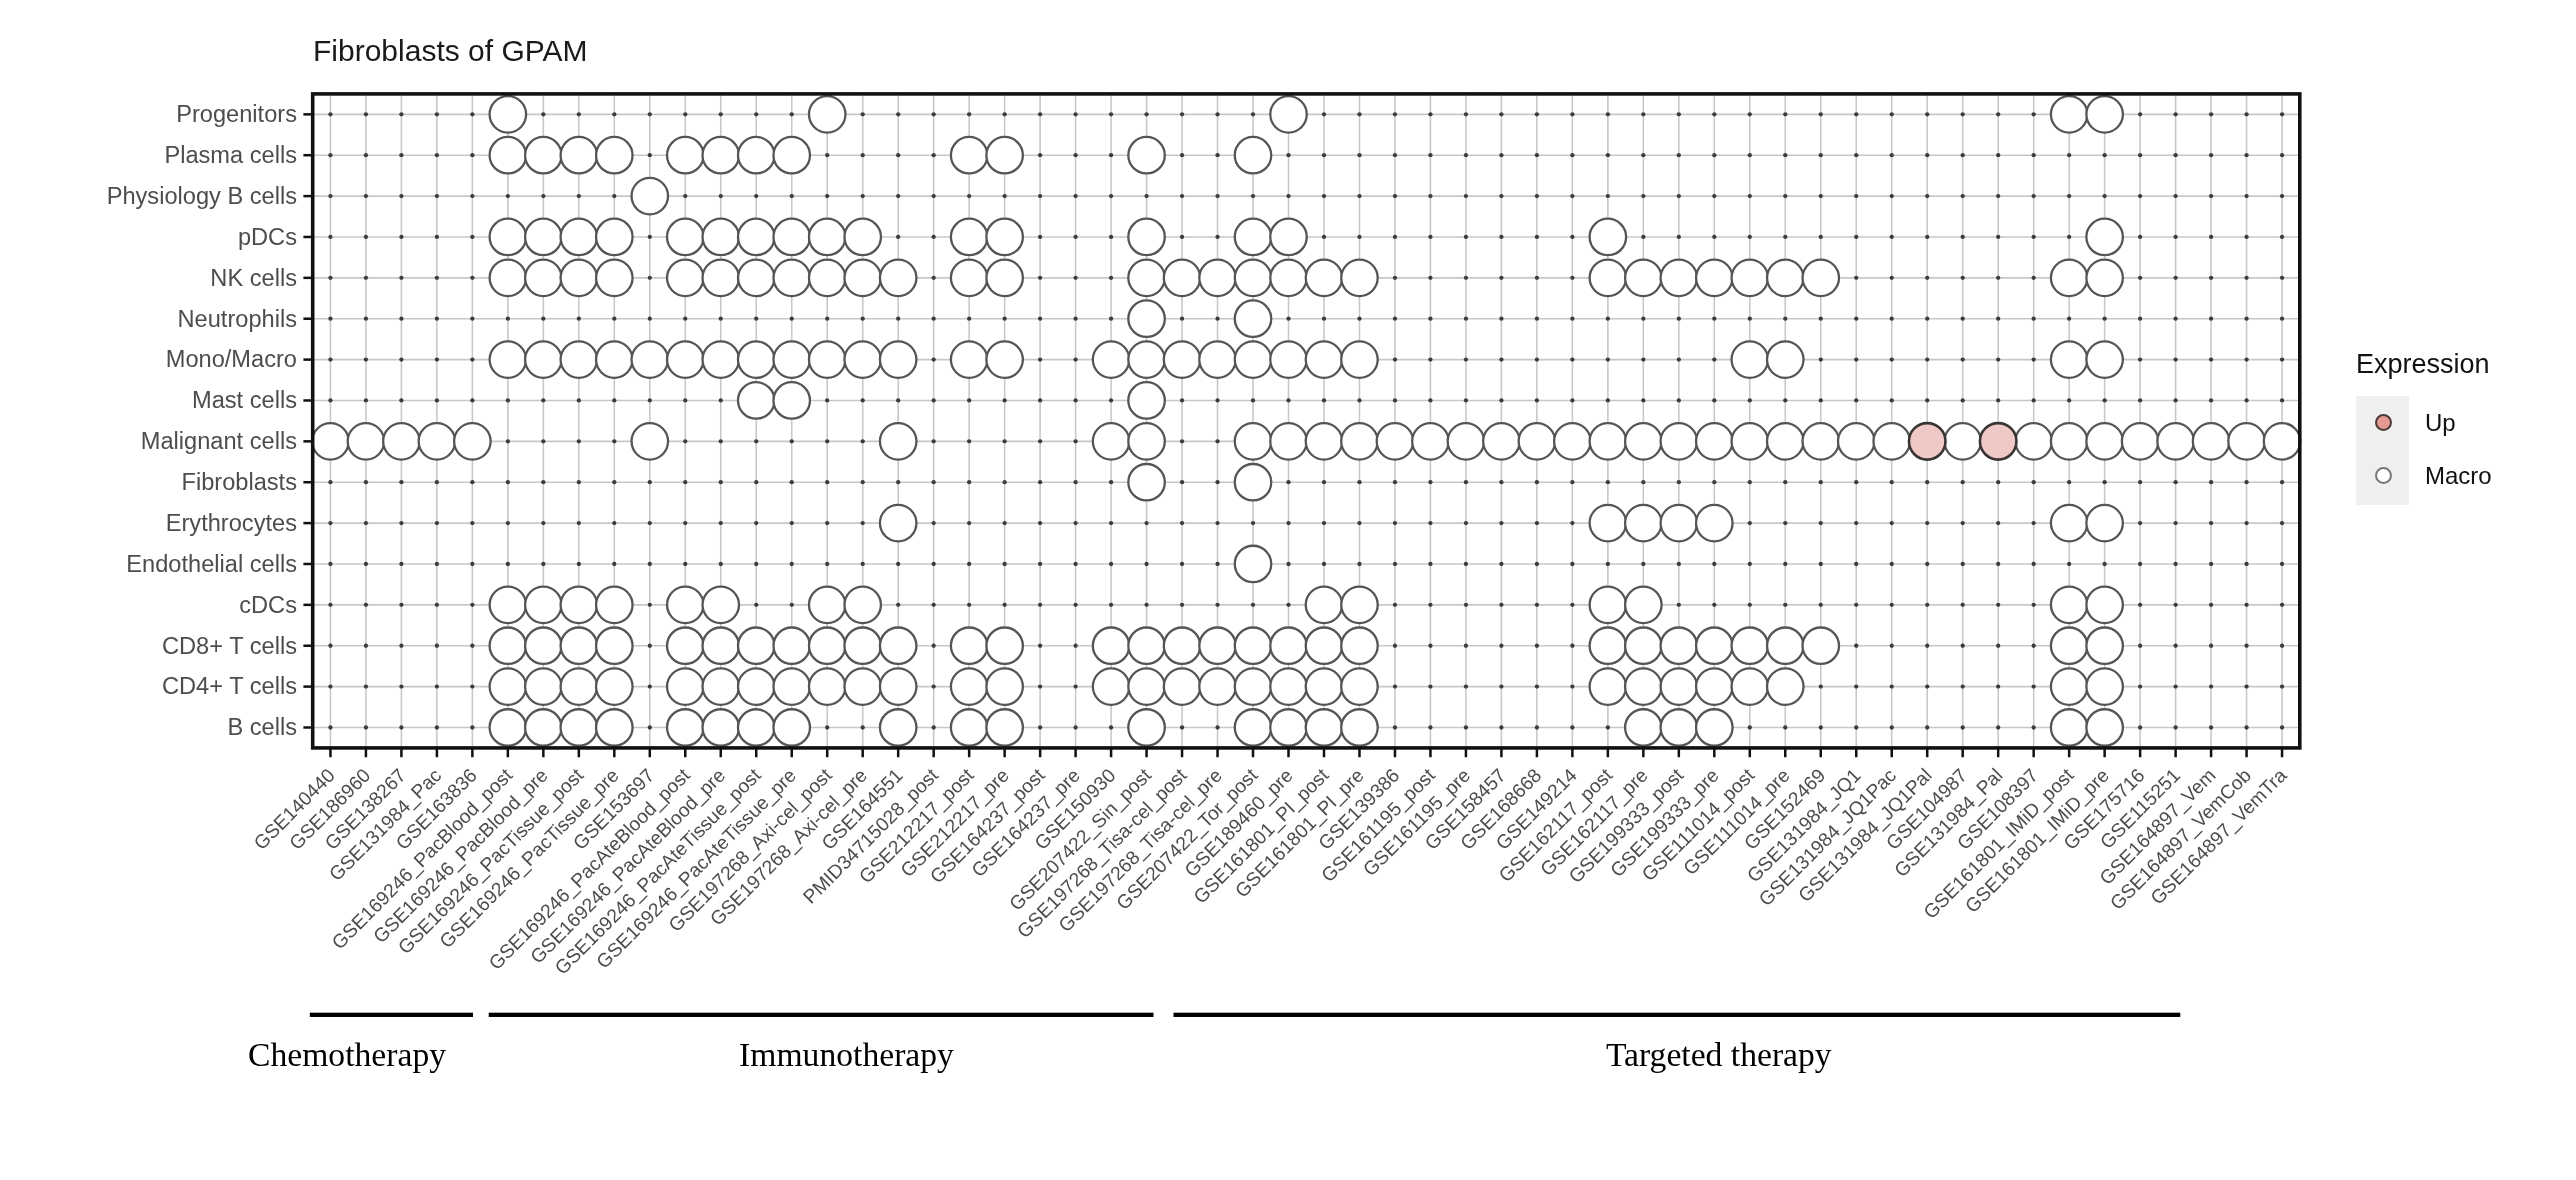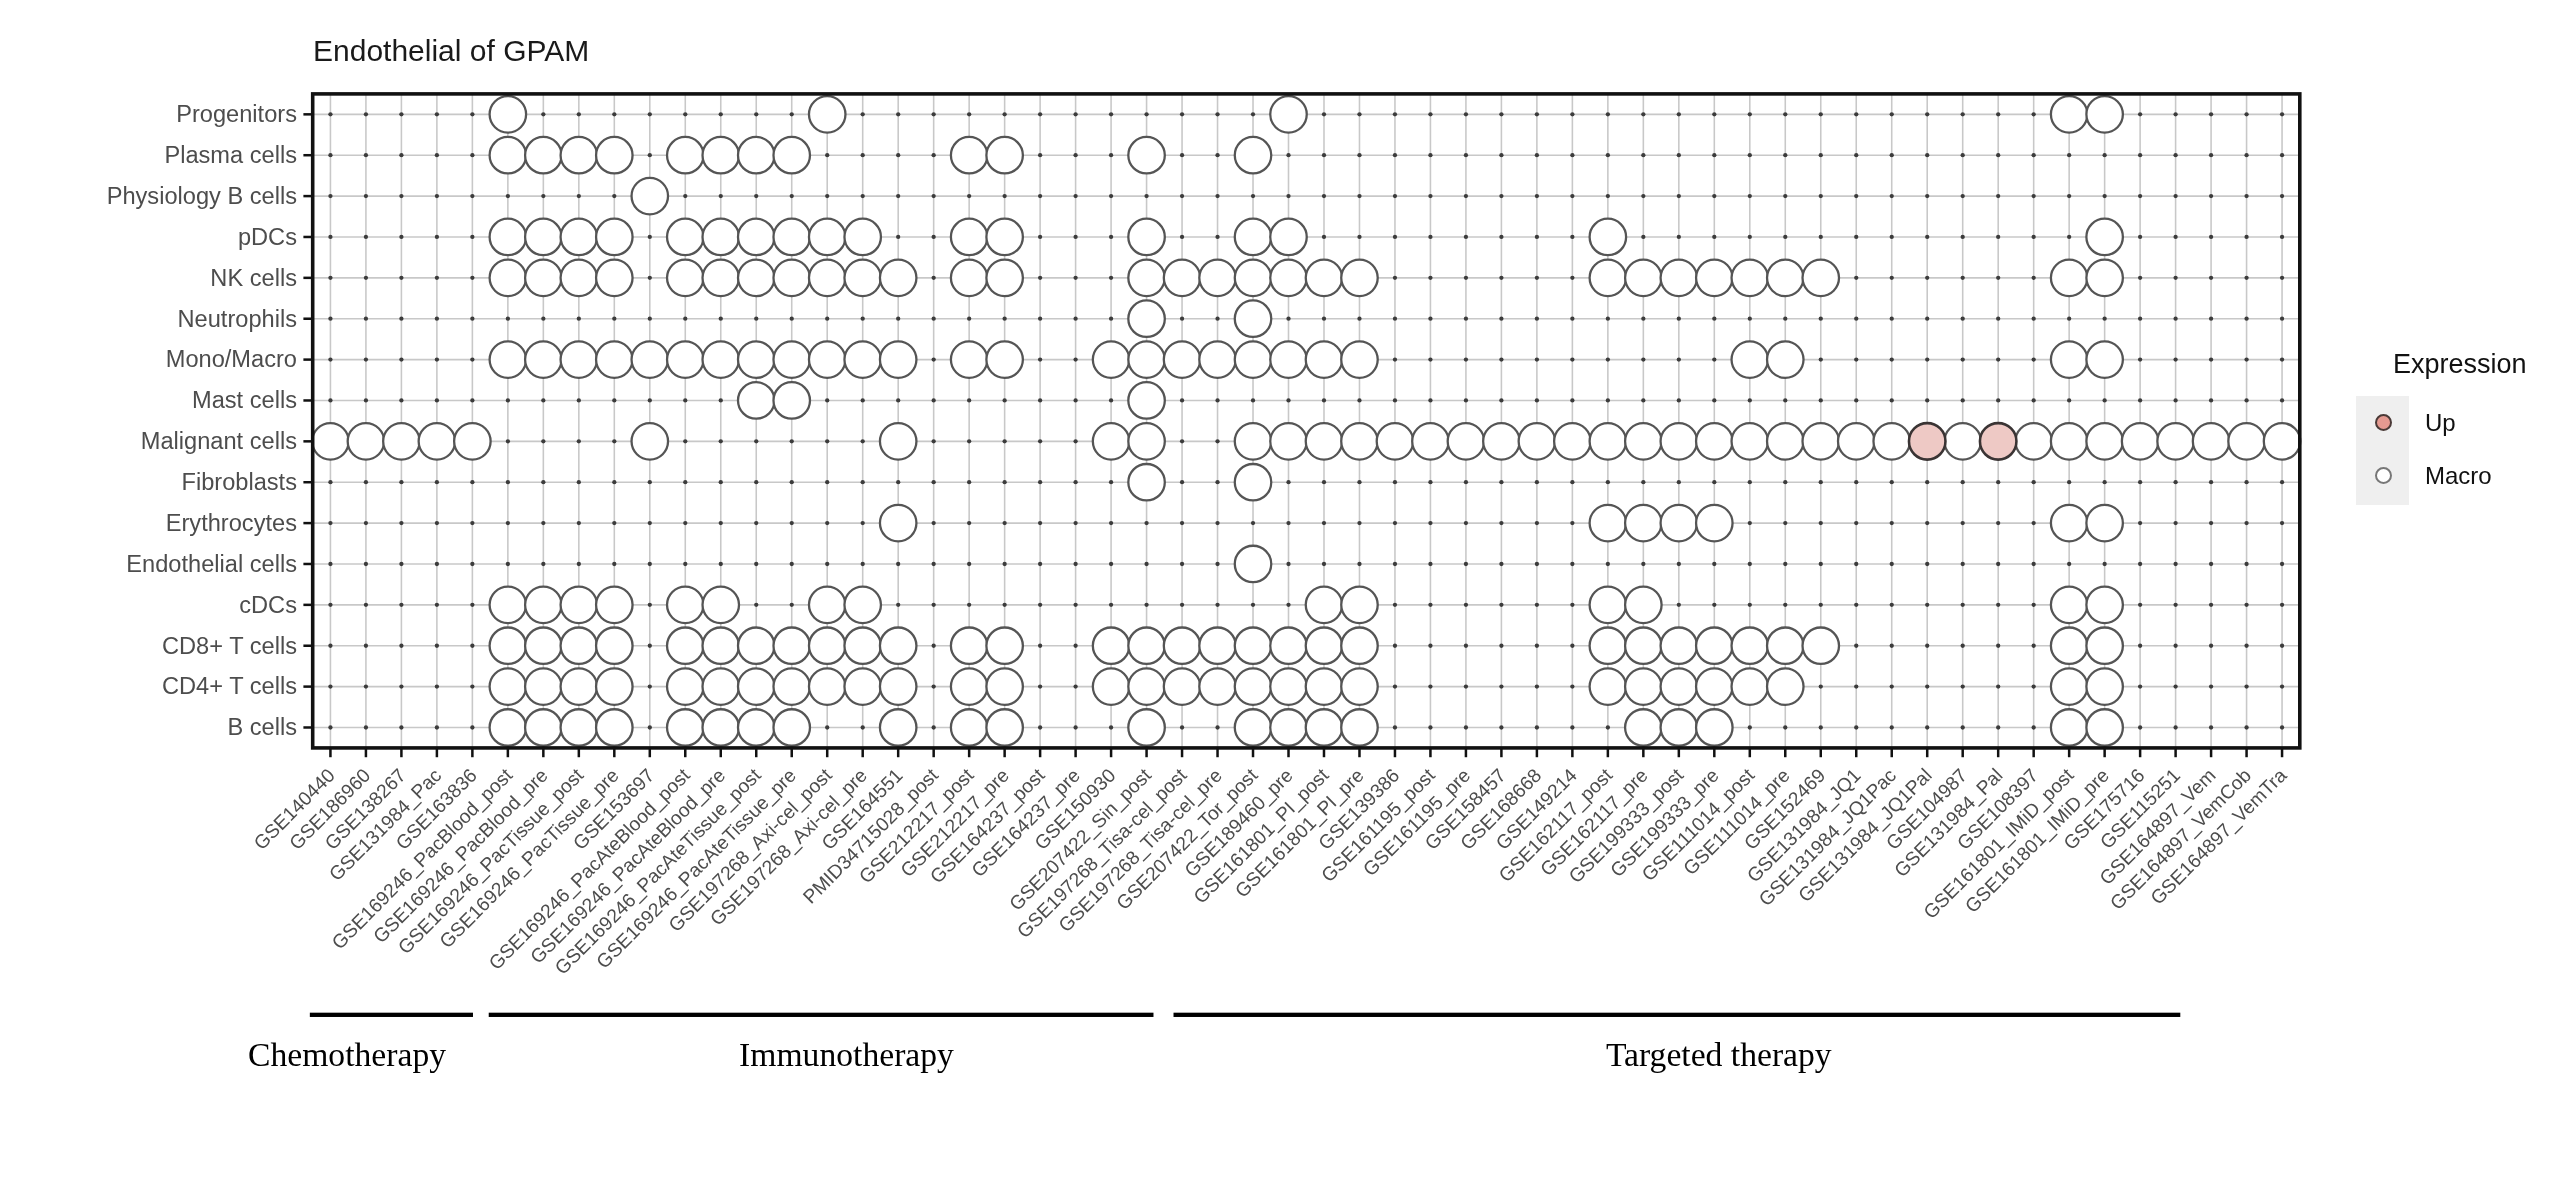--- a/index.html
+++ b/index.html
@@ -1,32 +1,32 @@
 <!DOCTYPE html>
 <html style="font-size:11.4px"><head>
 <meta charset="utf-8">
 <style>
   html,body{margin:0;padding:0;background:#ffffff;}
   #stage{position:relative;width:2576px;height:1181px;background:#ffffff;overflow:hidden;
          font-family:"Liberation Sans","DejaVu Sans",sans-serif;}
   #chart-title{position:absolute;left:313px;top:34px;font-size:30px;color:#1a1a1a;}
   #legend{position:absolute;left:2356px;top:349px;}
-  #legend-title{font-size:27px;color:#111;margin-bottom:18.6px;margin-left:37px;}
+  #legend-title{font-size:27px;color:#111;margin-bottom:18.6px;}
   .key-box{position:absolute;left:0;top:47px;width:53px;height:109px;background:#efefef;}
   .key-row{position:absolute;left:0;height:53px;display:flex;align-items:center;text-align:center;}
   .key-row .dot{width:17px;height:17px;border-radius:50%;box-sizing:border-box;margin-left:18.6px;}
   .key-label{position:absolute;left:69px;font-size:24px;color:#111;}
   #key-up-dot{background:#e59a91;border:2.1px solid #4a3a37;}
   #key-none-dot{background:#ffffff;border:2.1px solid #777;}
 </style>
 </head>
 <body>
 
 <div id="stage">
-  <div id="chart-title">Endothelial of GPAM</div>
+  <div id="chart-title">Fibroblasts of GPAM</div>
 
   <svg id="plot" width="2576" height="1181" viewBox="0 0 3600 1650" xmlns="http://www.w3.org/2000/svg">
       <g>
         <line x1="437" x2="3214" y1="159.5625" y2="159.5625" stroke="#c8c8c8" stroke-width="2.2"></line>
         <line x1="437" x2="3214" y1="216.6875" y2="216.6875" stroke="#c8c8c8" stroke-width="2.2"></line>
         <line x1="437" x2="3214" y1="273.8125" y2="273.8125" stroke="#c8c8c8" stroke-width="2.2"></line>
         <line x1="437" x2="3214" y1="330.9375" y2="330.9375" stroke="#c8c8c8" stroke-width="2.2"></line>
         <line x1="437" x2="3214" y1="388.0625" y2="388.0625" stroke="#c8c8c8" stroke-width="2.2"></line>
         <line x1="437" x2="3214" y1="445.1875" y2="445.1875" stroke="#c8c8c8" stroke-width="2.2"></line>
         <line x1="437" x2="3214" y1="502.3125" y2="502.3125" stroke="#c8c8c8" stroke-width="2.2"></line>

